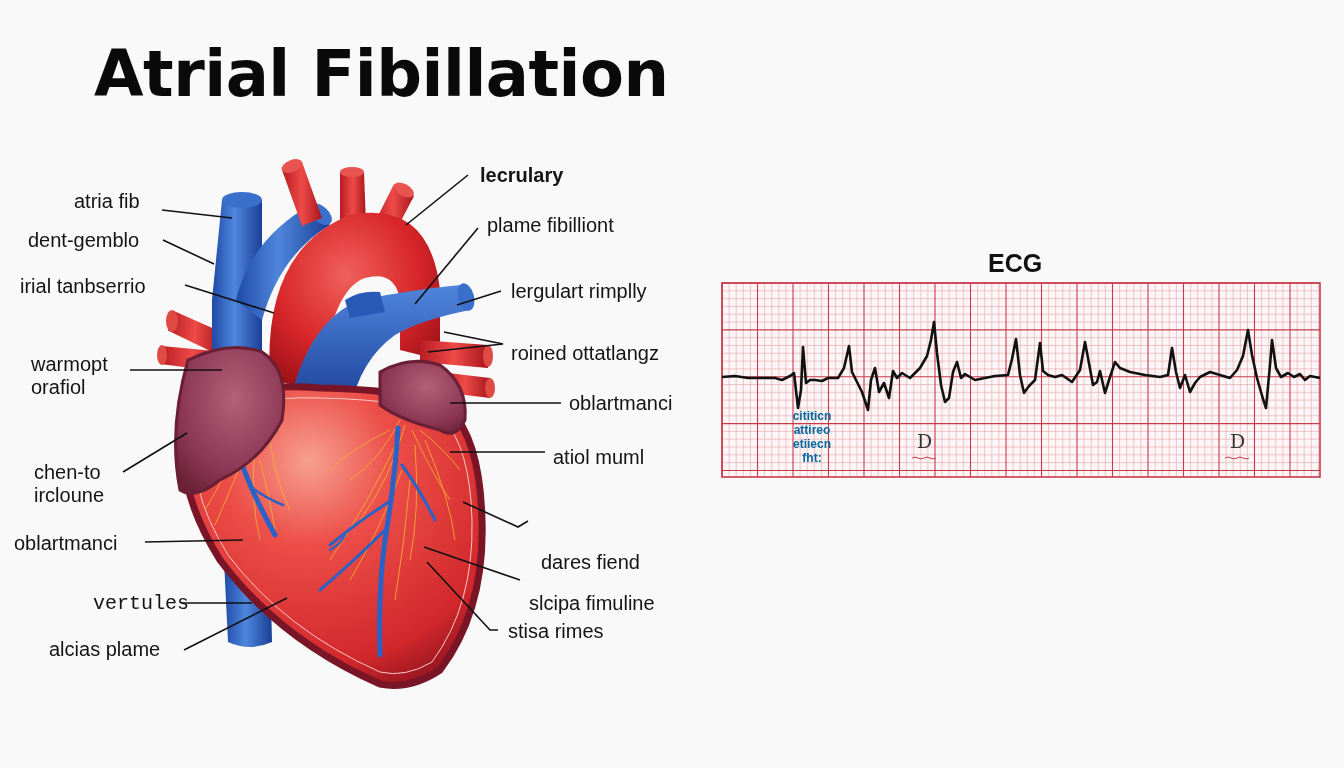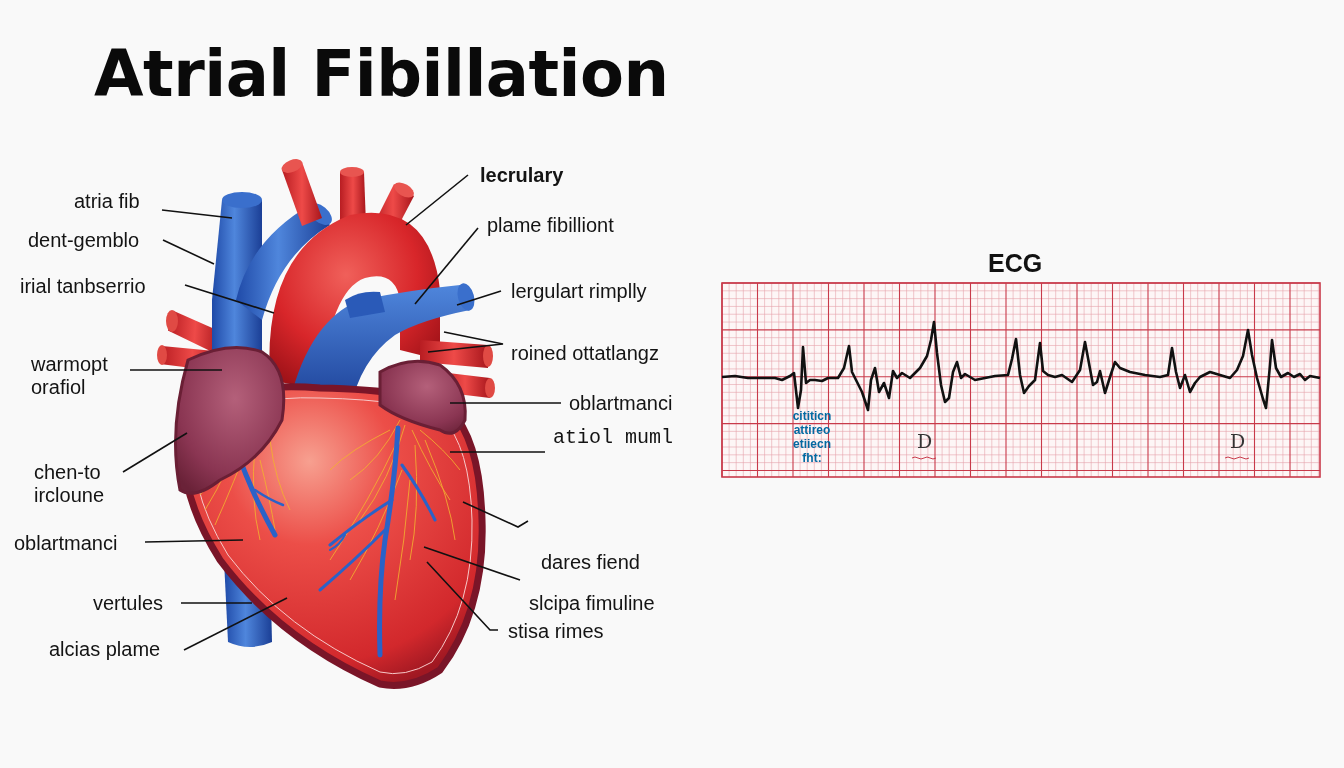--- a/index.html
+++ b/index.html
@@ -296,30 +296,30 @@
 
 <div id="labels-left">
     <div class="label" style="left: 74px; top: 190px; white-space: pre;">atria fib</div>
     <div class="label" style="left: 28px; top: 229px; white-space: pre;">dent-gemblo</div>
     <div class="label" style="left: 20px; top: 275px; white-space: pre;">irial tanbserrio</div>
     <div class="label" style="left: 31px; top: 353px; white-space: pre;">warmopt
 orafiol</div>
     <div class="label" style="left: 34px; top: 461px; white-space: pre;">chen-to
 ircloune</div>
     <div class="label" style="left: 14px; top: 532px; white-space: pre;">oblartmanci</div>
-    <div class="label" style="left: 93px; top: 592px; white-space: pre;">vertules</div>
+    <div class="label" style="left: 93px; top: 592px; white-space: pre; font-family: Liberation Mono, monospace;">vertules</div>
     <div class="label" style="left: 49px; top: 638px; white-space: pre;">alcias plame</div>
   </div>
 <div id="labels-right">
     <div class="label" style="left: 480px; top: 164px; white-space: pre; font-weight: bold;">lecrulary</div>
     <div class="label" style="left: 487px; top: 214px; white-space: pre;">plame fibilliont</div>
     <div class="label" style="left: 511px; top: 280px; white-space: pre; text-align: right;">lergulart rimplly</div>
     <div class="label" style="left: 511px; top: 342px; white-space: pre;">roined ottatlangz</div>
     <div class="label" style="left: 569px; top: 392px; white-space: pre;">oblartmanci</div>
-    <div class="label" style="left: 553px; top: 426px; white-space: pre; font-family: Liberation Mono, monospace;">atiol muml</div>
+    <div class="label" style="left: 553px; top: 446px; white-space: pre;">atiol muml</div>
     <div class="label" style="left: 541px; top: 507px; white-space: pre; margin-top: 44px;">dares fiend</div>
     <div class="label" style="left: 529px; top: 592px; white-space: pre;">slcipa fimuline</div>
     <div class="label" style="left: 508px; top: 620px; white-space: pre;">stisa rimes</div>
   </div>
 
 <div class="ecg-title">ECG</div>
 <div class="ecg-note" id="ecgNote" style="white-space: pre;">cititicn
 attireo
 etiiecn
 fht:</div>

